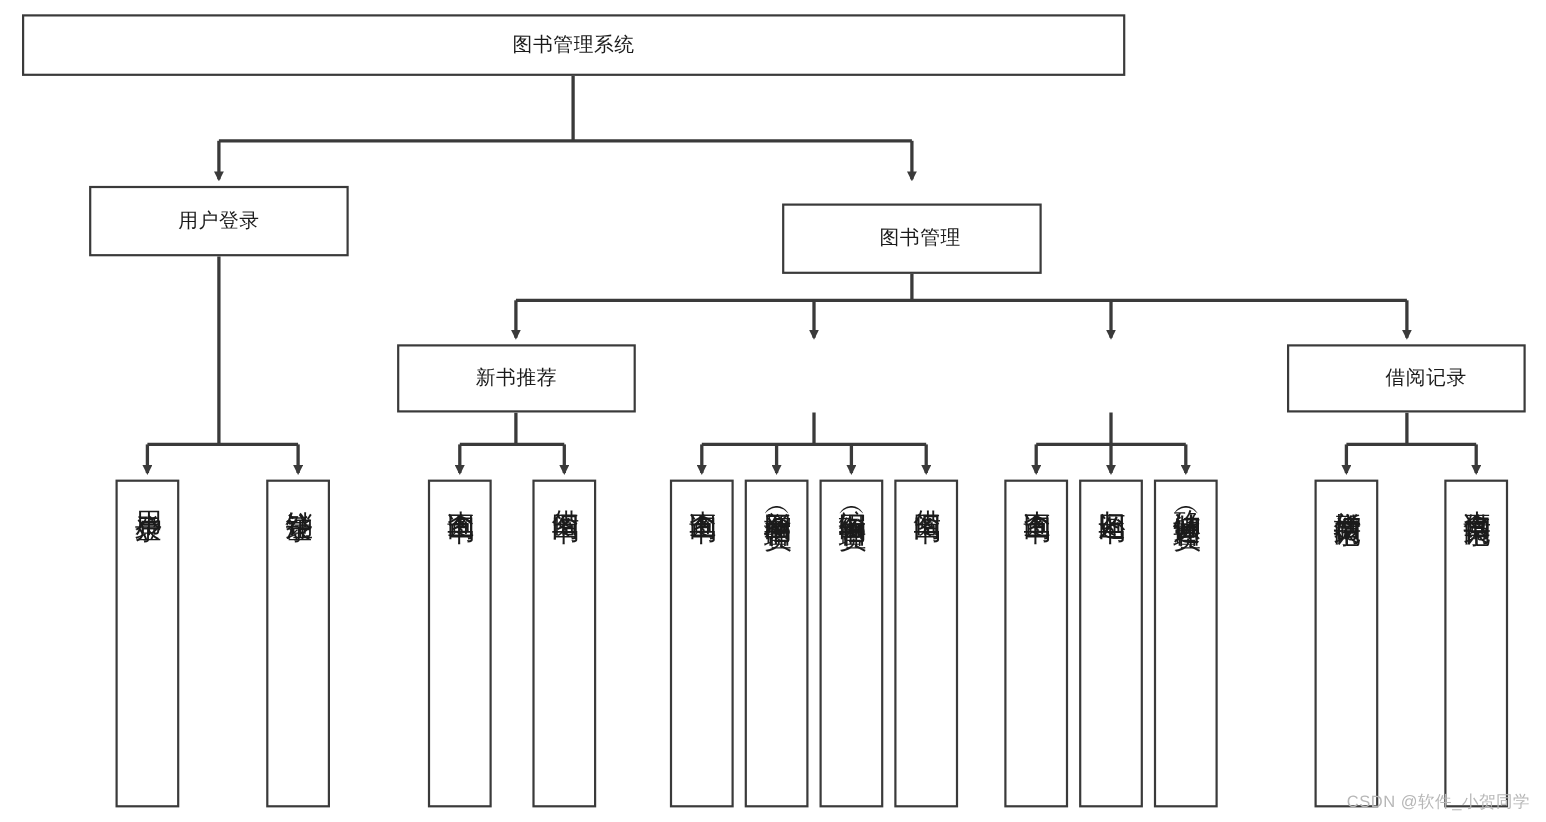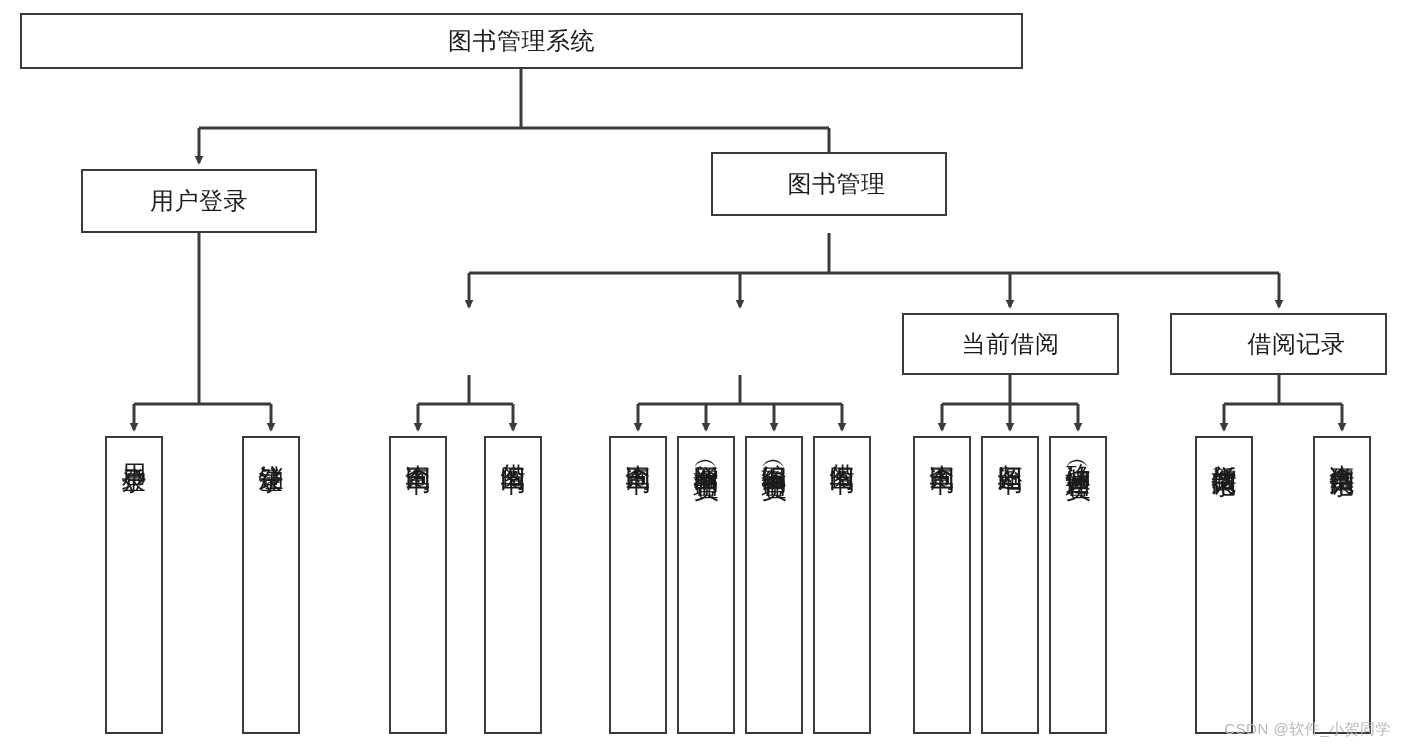--- a/index.html
+++ b/index.html
@@ -37,21 +37,21 @@
     color: #1b1b1b;
     z-index: 2;
   }
   .node .label {
     display: block;
     text-align: center;
     line-height: 1.18;
     letter-spacing: 0.5px;
   }
   .node-h .label {
-    font-size: 24px;
+    font-size: 18px;
   }
   .node-v {
     align-items: flex-start;
     padding-top: 6px;
   }
   .node-v .label {
     writing-mode: vertical-rl;
     text-orientation: upright;
     font-size: 25px;
     letter-spacing: 2px;
@@ -124,26 +124,26 @@
     </g>
   </svg>
 
   <div class="node node-h" style="left:20px; top:13px; width:1003px; height:56px;">
     <span class="label">图书管理系统</span>
   </div>
 
   <div class="node node-h" style="left:81px; top:169px; width:236px; height:64px;">
     <span class="label">用户登录</span>
   </div>
-  <div class="node node-h" style="left:711px; top:152px; width:236px; height:64px;padding-left:15px;">
+  <div class="node node-h" style="left:711px; top:185px; width:236px; height:64px;padding-left:15px;">
     <span class="label">图书管理</span>
   </div>
 
-  <div class="node node-h" style="left:902px; top:313px; width:217px; height:62px;">
-    <span class="label">当前借阅</span>
+  <div class="node node-h" style="left:361px; top:313px; width:217px; height:62px;">
+    <span class="label">新书推荐</span>
   </div>
   <div class="node node-h" style="left:1170px; top:313px; width:217px; height:62px;padding-left:36px;">
     <span class="label">借阅记录</span>
   </div>
 
   <div class="node node-v" style="left:105px; top:436px; width:58px; height:298px;">
     <span class="label">用户登录</span>
   </div>
   <div class="node node-v" style="left:242px; top:436px; width:58px; height:298px;">
     <span class="label">注销登录</span>

